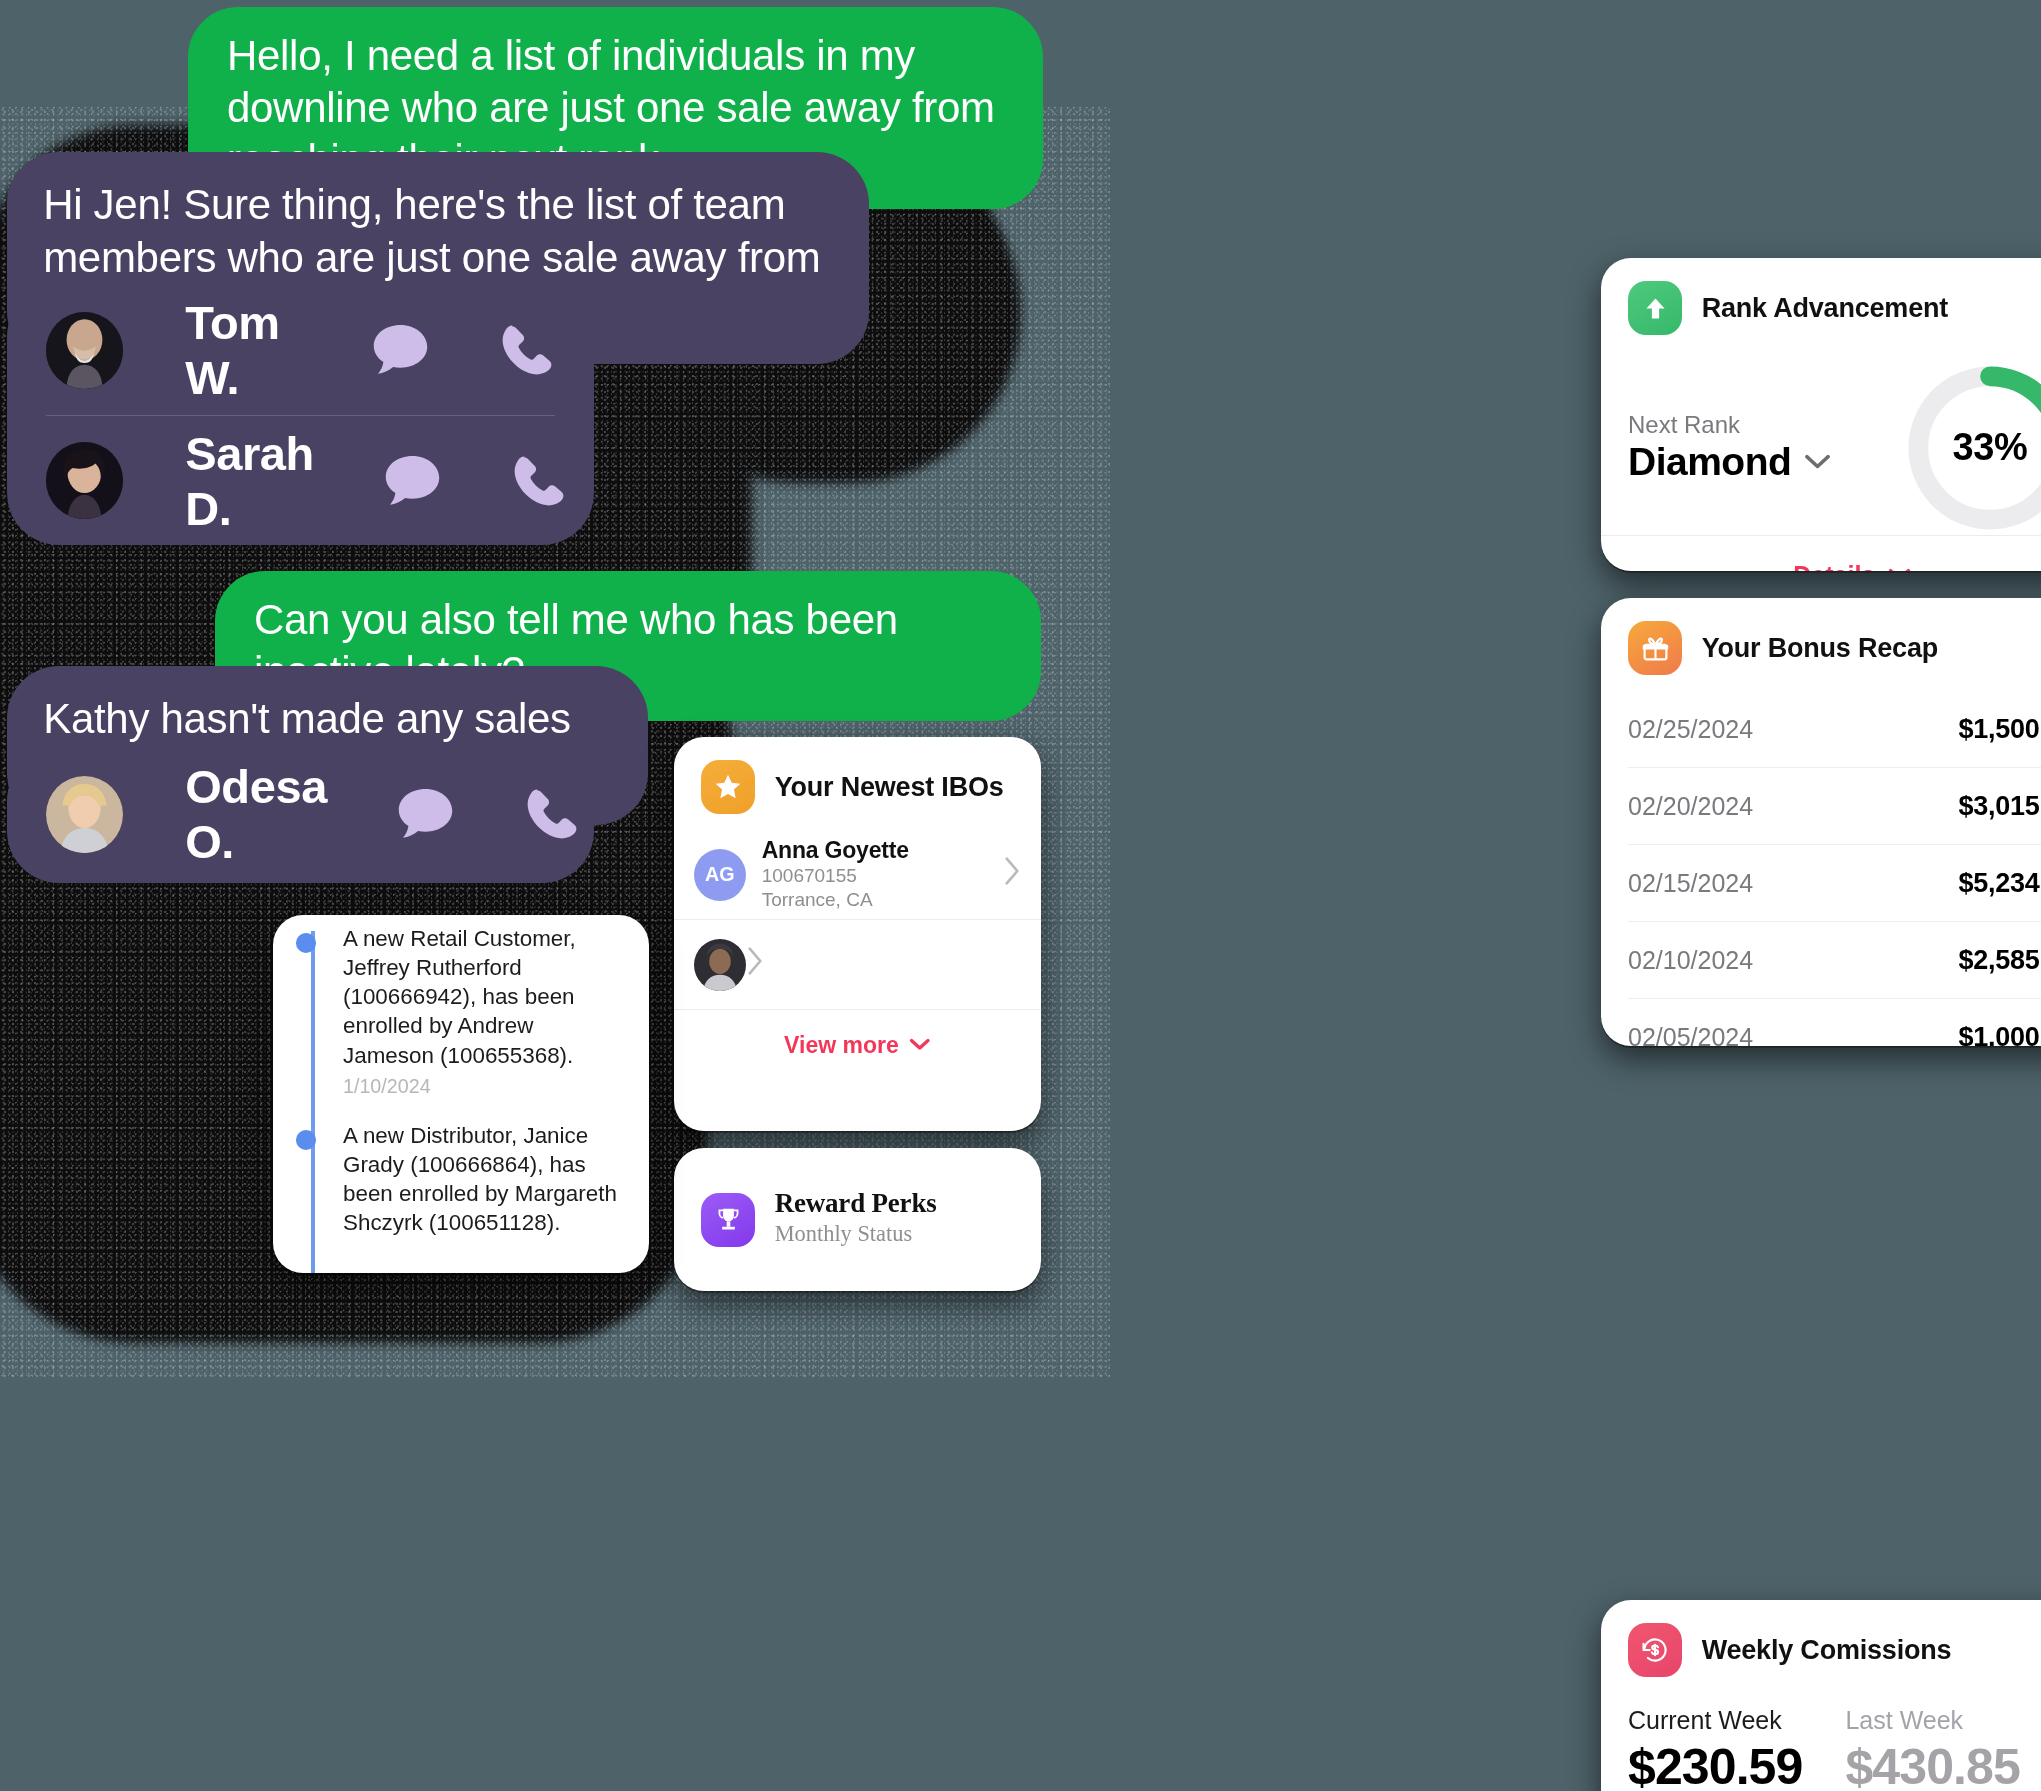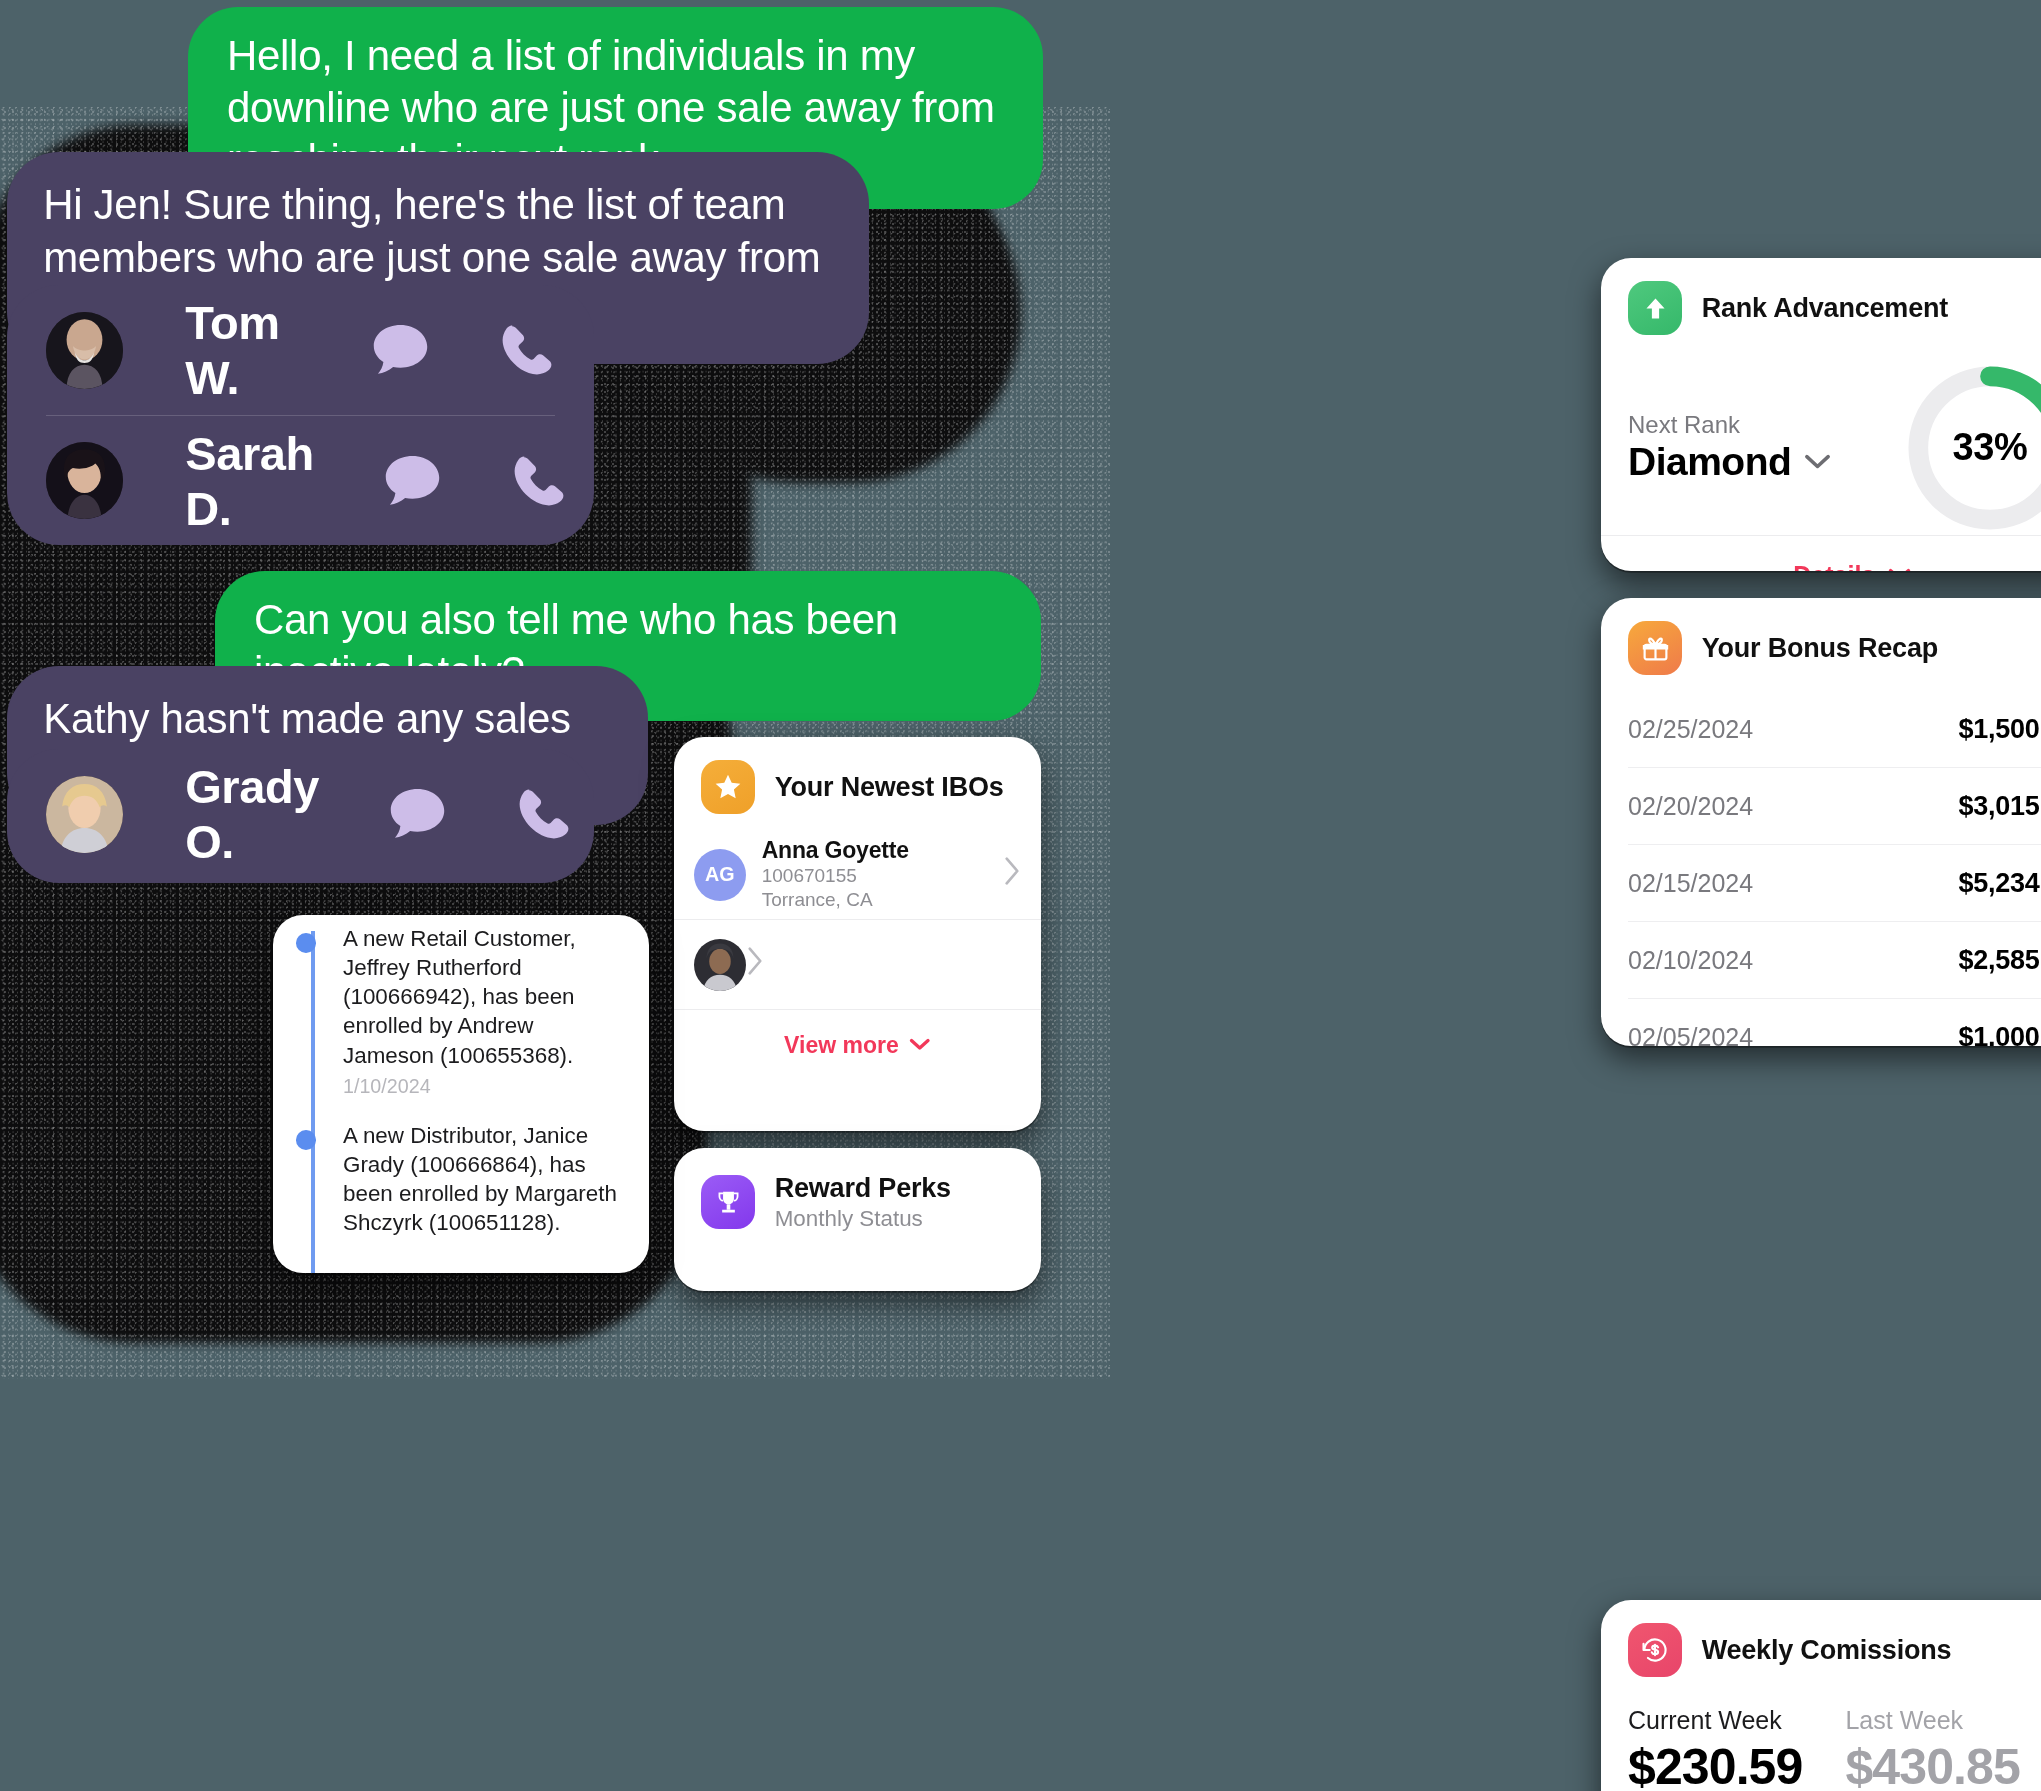--- a/index.html
+++ b/index.html
@@ -251,21 +251,21 @@
     <div class="contact-card" id="cc-2">
       <div class="contact-row">
         <div class="avatar">
           <svg viewBox="0 0 86 86">
               <rect width="86" height="86" fill="#cbb79f"></rect>
             <ellipse cx="43" cy="36" rx="18" ry="22" fill="#f0cdae"></ellipse>
             <path d="M18 34c2-17 12-25 25-25s23 8 25 25c-3-2-6-2-8 1-3-9-9-13-17-13s-14 4-17 13c-2-3-5-3-8-1z" fill="#e6c98f"></path>
             <path d="M16 86c2-18 12-28 27-28s25 10 27 28z" fill="#cfcfd6"></path>
           </svg>
         </div>
-        <div class="contact-name">Grady O.</div>
+        <div class="contact-name">Odesa O.</div>
         <div class="c-icon">
           <svg width="57" height="54" viewBox="0 0 64 60">
               <path d="M32 2C15 2 2 12.5 2 25.5c0 7.3 4.2 13.8 10.8 18.1-.6 5-3.1 9.7-6.1 13.2 5.9-1 12.3-3.9 17-7.8 2.6.6 5.4.9 8.3.9 17 0 30-10.5 30-23.5S49 2 32 2z" fill="#cdbde8"></path>
             </svg>
         </div>
         <div class="c-icon">
           <svg width="56" height="56" viewBox="0 0 62 62">
               <path d="M14.6 4c-2.7 0-5 1.5-6.7 3.9C5.7 11 4 15.3 4 20c0 17.8 20.2 38 38 38 4.7 0 9-1.7 12.1-3.9 2.4-1.7 3.9-4 3.9-6.7 0-1.6-.7-3-1.9-4.1l-7.4-6.5c-2-1.7-5-1.6-6.8.3l-3.6 3.8c-.9.9-2.2 1.2-3.3.6-5.6-2.9-10.2-7.5-13.1-13.1-.6-1.1-.3-2.4.6-3.3l3.8-3.6c1.9-1.8 2-4.8.3-6.8L19.1 7c-1.1-1.3-2.6-2-4.2-2z" fill="#cdbde8"></path>
             </svg>
         </div>
@@ -406,21 +406,21 @@
       </div>
     <div class="ibo-foot">
       <span>View more</span>
       <svg width="21.5" height="13.4" viewBox="0 0 26 16">
           <path d="M3 3l10 9 10-9" stroke="#f2385a" stroke-width="4" fill="none" stroke-linecap="round" stroke-linejoin="round"></path>
         </svg>
     </div>
   </div>
 
   <div class="card" id="card-perks">
-    <div class="card-head" style="align-items:center;padding-top:25px;">
+    <div class="card-head" style="align-items:flex-end;padding-top:40px;font-family:Liberation Serif, serif;">
       <div class="badge-icon grad-purple">
         <svg width="29" height="29" viewBox="0 0 32 32">
             <path d="M10 4h12v8a6 6 0 0 1-12 0z" fill="#fff"></path>
             <path d="M14 18h4v6h-4z" fill="#fff"></path>
             <path d="M9 24h14v3H9z" fill="#fff"></path>
             <path d="M10 6H6v3c0 3 2 5 4 5M22 6h4v3c0 3-2 5-4 5" stroke="#fff" stroke-width="2" fill="none"></path>
           </svg>
       </div>
       <div>
         <div class="card-title">Reward Perks</div>

